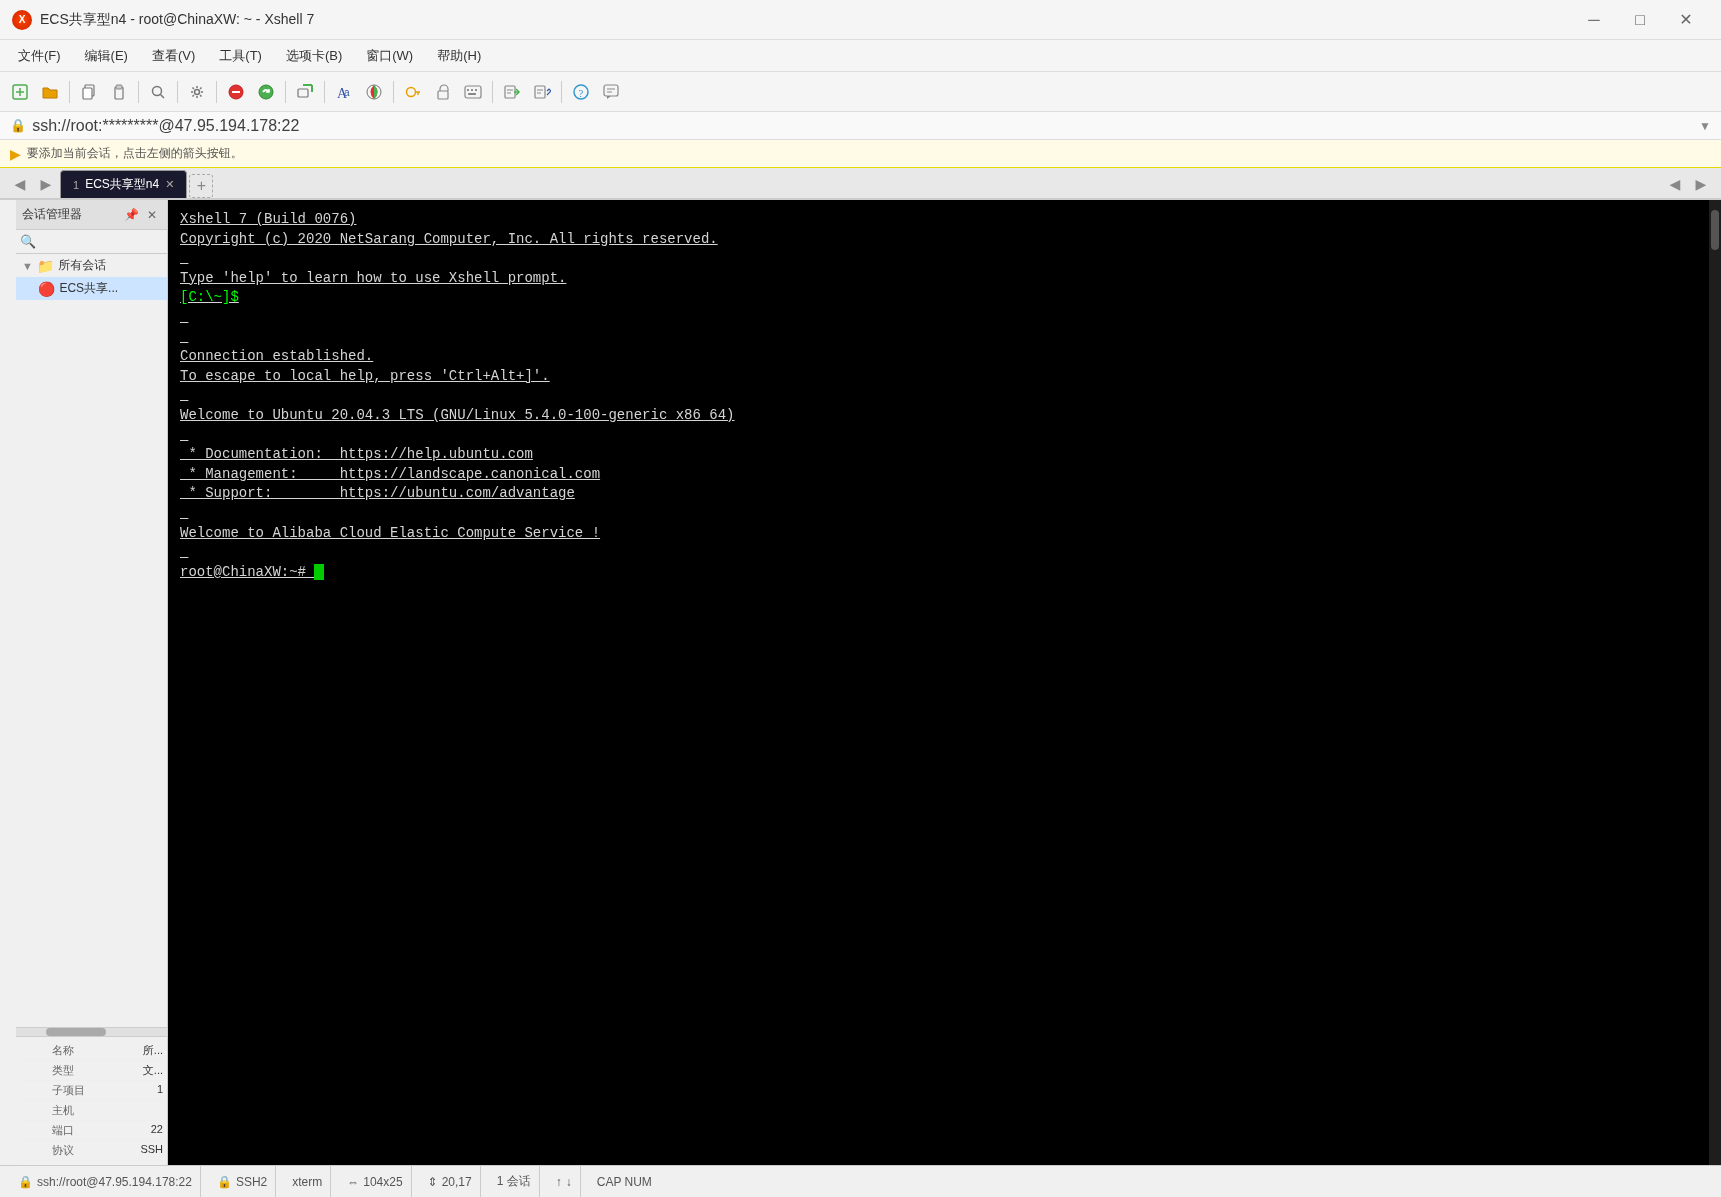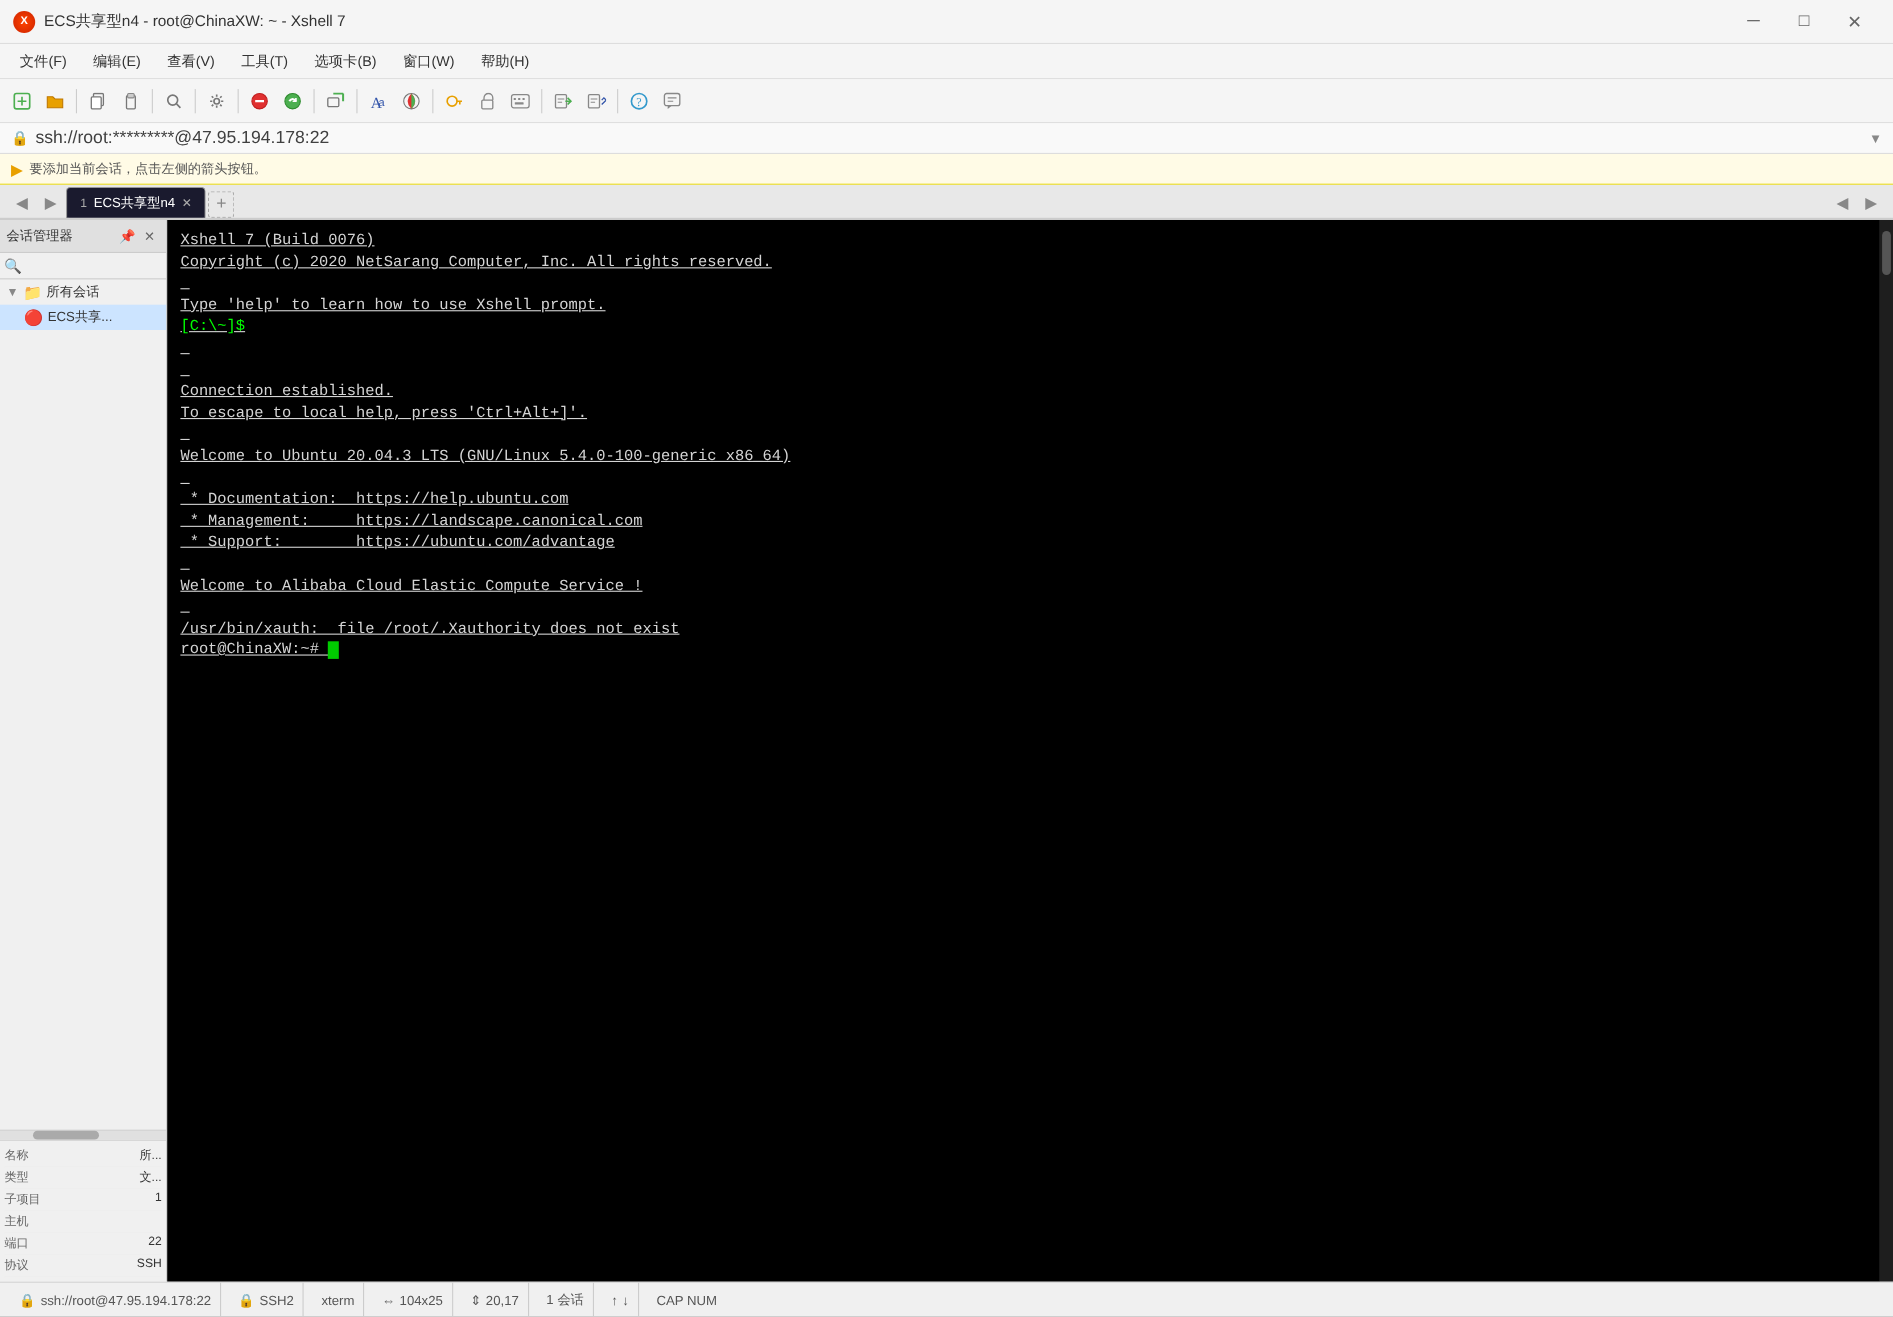--- a/index.html
+++ b/index.html
@@ -292,21 +292,21 @@
       padding: 4px;
       font-size: 11px;
     }
     .prop-row {
       display: flex;
       justify-content: space-between;
       padding: 2px 0;
       border-bottom: 1px solid #eee;
       font-size: 11px;
     }
-    .prop-label { color: #666; }
+    .prop-label { color: #666; margin-left: 32px; }
     .prop-value { color: #333; font-weight: 500; }
 
     
     .terminal-area {
       flex: 1;
       background: #000;
       padding: 10px 12px;
       font-family: 'Courier New', Courier, monospace;
       font-size: 14px;
       color: #d4d4d4;
@@ -558,21 +558,21 @@
     <span>ECS共享型n4</span>
     <span class="tab-close">✕</span>
   </div>
   <button class="tab-add">+</button>
   <div class="tab-nav-right">
     <button class="tab-nav-btn">◀</button>
     <button class="tab-nav-btn">▶</button>
   </div>
 </div>
 
-<div class="main-area" style="height: calc(1197px - 40px - 32px - 40px - 28px - 28px - 32px - 32px);">
+<div class="main-area" style="height: calc(1197px - 40px - 32px - 40px - 28px - 28px - 32px - 32px); padding-left: 16px;">
 
   <div class="session-panel">
     <div class="session-panel-header">
       <span>会话管理器</span>
       <div class="session-panel-actions">
         <button class="sp-btn">📌</button>
         <button class="sp-btn">✕</button>
       </div>
     </div>
     <div class="sp-search">
@@ -639,21 +639,20 @@
         <span class="t-line">To escape to local help, press 'Ctrl+Alt+]'.</span>
         <span class="t-line">&nbsp;</span>
         <span class="t-line">Welcome to Ubuntu 20.04.3 LTS (GNU/Linux 5.4.0-100-generic x86_64)</span>
         <span class="t-line">&nbsp;</span>
         <span class="t-line"> * Documentation:  https://help.ubuntu.com</span>
         <span class="t-line"> * Management:     https://landscape.canonical.com</span>
         <span class="t-line"> * Support:        https://ubuntu.com/advantage</span>
         <span class="t-line">&nbsp;</span>
         <span class="t-line">Welcome to Alibaba Cloud Elastic Compute Service !</span>
         <span class="t-line">&nbsp;</span>
-        <span class="t-line">/usr/bin/xauth:  file /root/.Xauthority does not exist</span>
         <span class="t-line">root@ChinaXW:~# <span class="cursor"></span></span>
       </div>
     </div>
 
     <div class="scrollbar-track">
       <div class="scrollbar-thumb"></div>
     </div>
   </div>
 </div>
 

